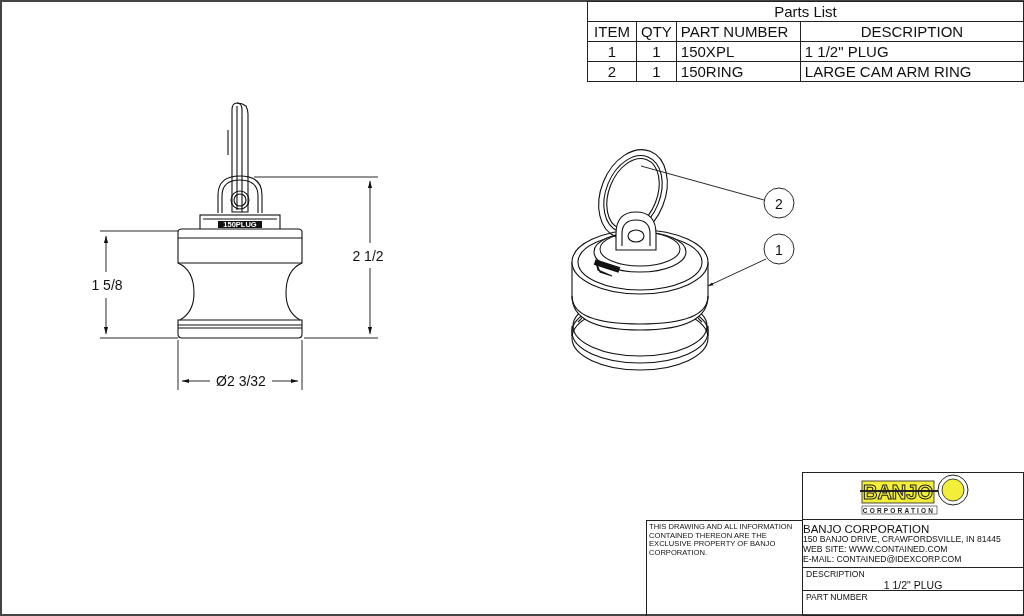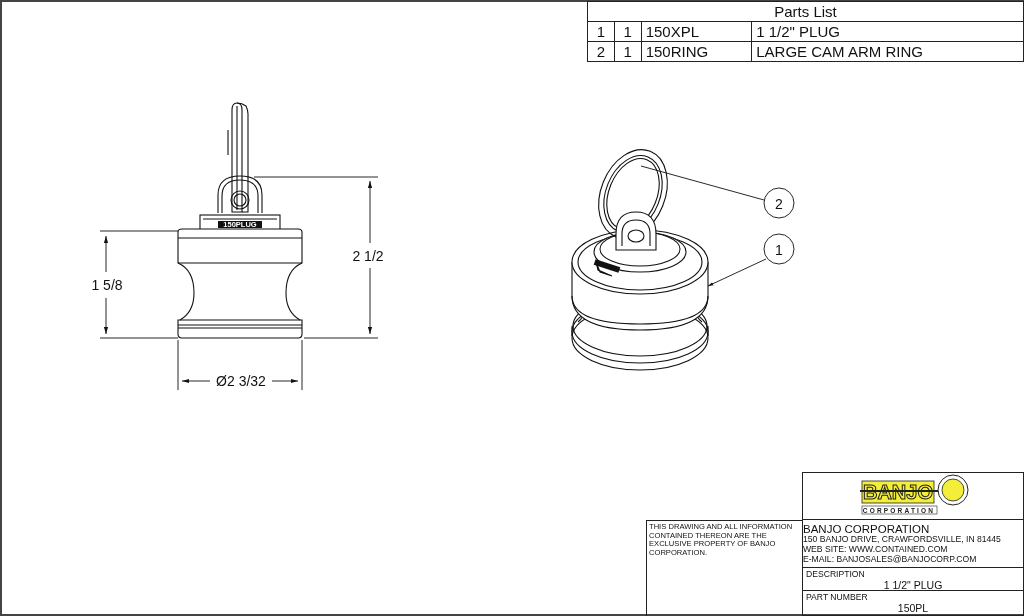--- a/index.html
+++ b/index.html
@@ -128,20 +128,26 @@
     <text x="899" y="513" text-anchor="middle" font-size="6.5" font-weight="bold" letter-spacing="2.2" fill="#222" font-family="Liberation Sans, sans-serif">CORPORATION</text>
   </g>
 </svg>
 
 <table class="parts">
   <tbody>
       <tr>
         <td class="ttl" colspan="4">Parts List</td>
       </tr>
   <tr>
+    <td class="c" style="width:40px">ITEM</td>
+    <td class="c" style="width:22px">QTY</td>
+    <td style="width:115px">PART NUMBER</td>
+    <td class="c">DESCRIPTION</td>
+  </tr>
+  <tr>
     <td class="c">1</td>
     <td class="c">1</td>
     <td>150XPL</td>
     <td>1 1/2" PLUG</td>
   </tr>
   <tr>
     <td class="c">2</td>
     <td class="c">1</td>
     <td>150RING</td>
     <td>LARGE CAM ARM RING</td>
@@ -152,24 +158,23 @@
 <div class="tb note">
   <p>THIS DRAWING AND ALL INFORMATION CONTAINED THEREON ARE THE EXCLUSIVE PROPERTY OF BANJO CORPORATION.</p>
 </div>
 
 <div class="tb logo-box"></div>
 
 <div class="tb co-box">
   <div class="name">BANJO CORPORATION</div>
   <div>150 BANJO DRIVE, CRAWFORDSVILLE, IN 81445</div>
   <div>WEB SITE: WWW.CONTAINED.COM</div>
-  <div>E-MAIL: BANJOSALES@BANJOCORP.COM</div>
+  <div>E-MAIL: CONTAINED@IDEXCORP.COM</div>
 </div>
 
 <div class="tb desc-box">
   <span class="lbl">DESCRIPTION</span>
   <div class="val">1 1/2" PLUG</div>
 </div>
 
 <div class="tb pn-box">
   <span class="lbl">PART NUMBER</span>
-  <div class="val">150PL</div>
 </div>
 
 </body></html>

